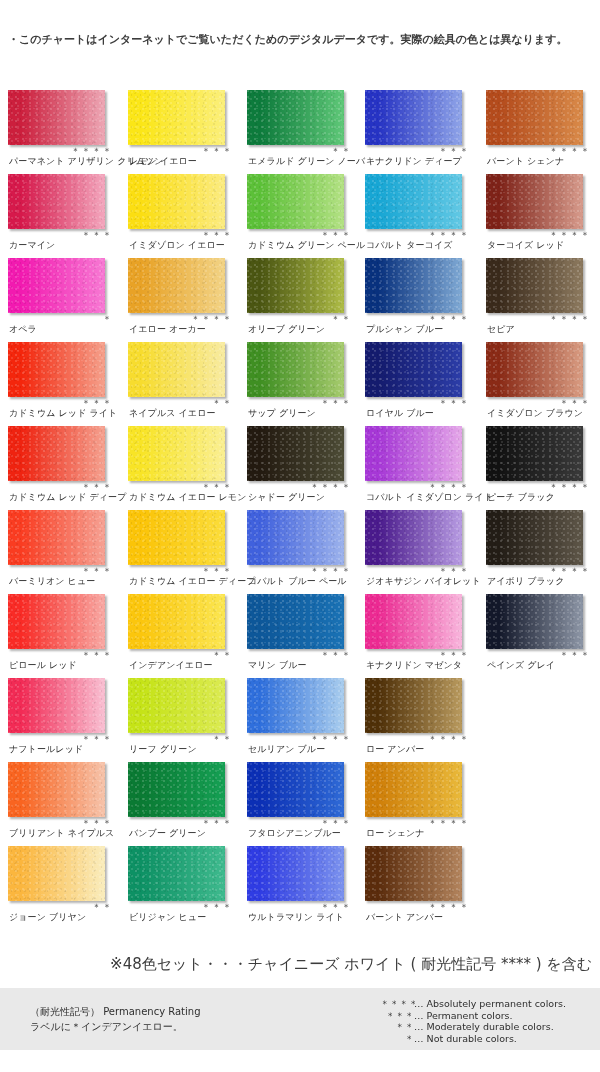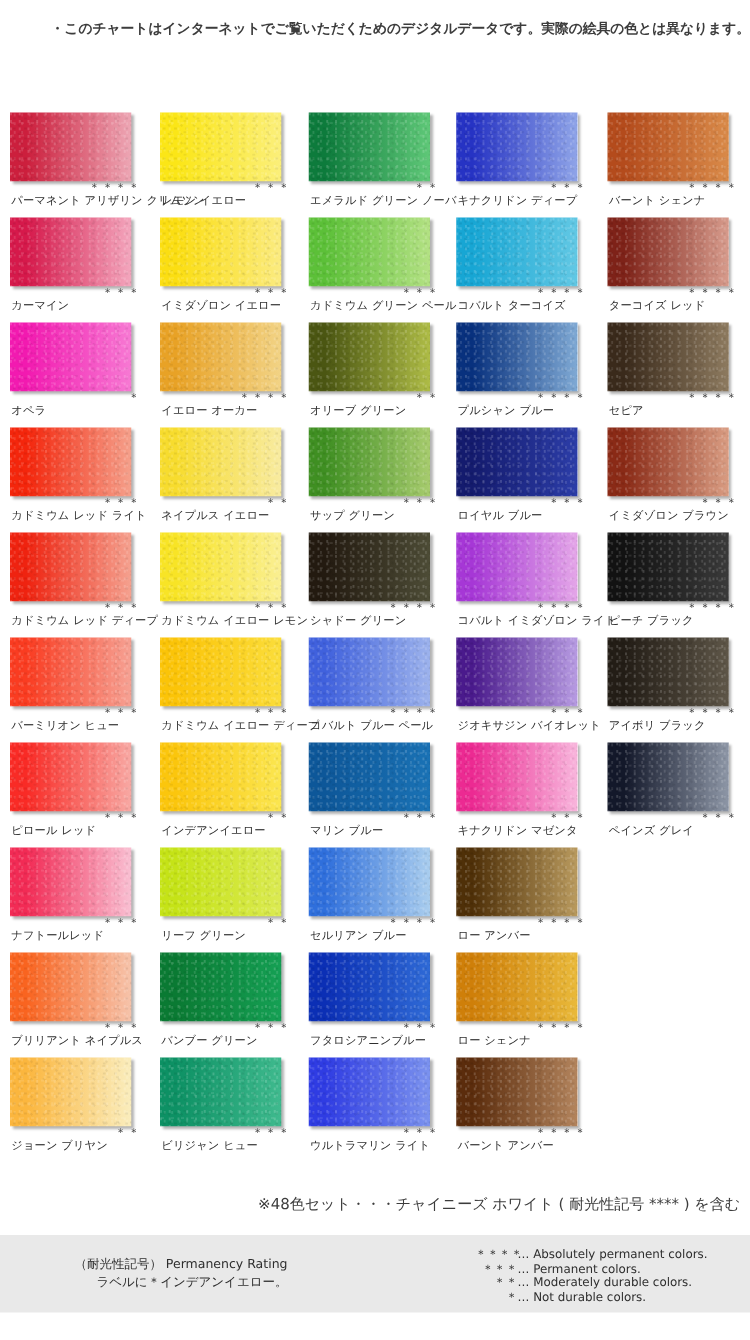--- a/index.html
+++ b/index.html
@@ -23,21 +23,21 @@
     font-weight: bold;
     color: #4a4a4a;
     letter-spacing: 0px;
     line-height: 24px;
     white-space: nowrap;
   }
   #chart-title .sup {
     font-size: 10px;
     vertical-align: super;
   }
-  #notes { margin-top: 7px; text-align: right; }
+  #notes { margin-top: 24px; }
   .note-line {
     font-size: 11px;
     line-height: 15px;
     color: #3c3c3c;
     white-space: nowrap;
     font-weight: bold;
   }
 
   
   #swatch-grid {
@@ -101,21 +101,21 @@
     letter-spacing: 0.1px;
   }
 
   
   #chinese-white-note {
     position: absolute;
     left: 0;
     top: 955px;
     width: 592px;
     text-align: right;
-    font-size: 12px;
+    font-size: 15px;
     color: #3c3c3c;
     white-space: nowrap;
   }
 
   
   #legend {
     position: absolute;
     left: 0;
     top: 988px;
     width: 600px;
@@ -125,21 +125,21 @@
   #legend-inner {
     position: relative;
     width: 600px;
     height: 62px;
   }
   #legend-rating {
     position: absolute;
     left: 30px;
     top: 16px;
     width: 200px;
-    text-align: right;
+    text-align: left;
     font-size: 10px;
     line-height: 15px;
     color: #2e2e2e;
   }
   #legend-jp {
     position: absolute;
     left: 230px;
     top: 10px;
     width: 140px;
     font-size: 9.5px;

